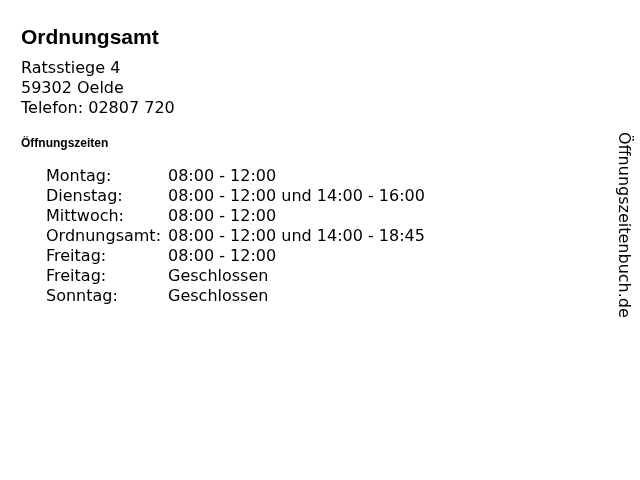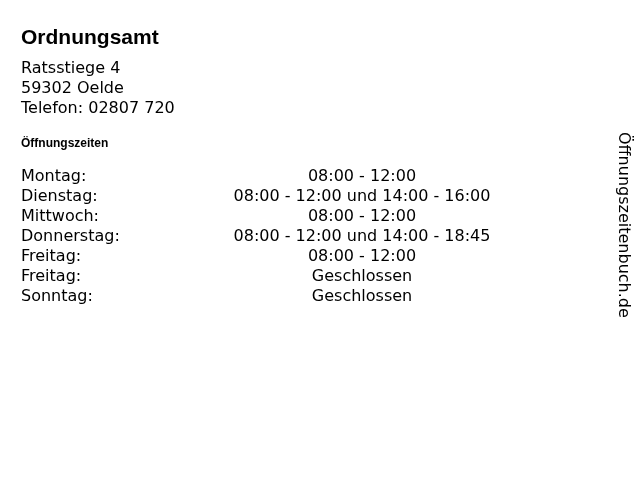--- a/index.html
+++ b/index.html
@@ -34,33 +34,33 @@
     margin-top: 13px;
     font-family: "Liberation Sans", sans-serif;
     font-weight: bold;
     font-size: 12px;
     line-height: 24px;
   }
   .hours-table {
     margin-top: 11px;
     font-size: 16px;
     line-height: 20px;
+    margin-left: 25px;
   }
   .hours-row {
     display: flex;
     flex-direction: row;
   }
   .day-cell {
     width: 122px;
     flex: 0 0 122px;
   }
   .time-cell {
     flex: 1 1 auto;
     white-space: nowrap;
-    text-align: center;
   }
   .watermark {
     position: absolute;
     top: 132px;
     right: 7px;
     writing-mode: vertical-rl;
     font-size: 16px;
     line-height: 18px;
     white-space: nowrap;
     color: #000000;
@@ -88,21 +88,21 @@
     </div>
     <div class="hours-row">
       <span class="day-cell">Dienstag:</span>
       <span class="time-cell">08:00 - 12:00 und 14:00 - 16:00</span>
     </div>
     <div class="hours-row">
       <span class="day-cell">Mittwoch:</span>
       <span class="time-cell">08:00 - 12:00</span>
     </div>
     <div class="hours-row">
-      <span class="day-cell">Donnerstag:</span>
+      <span class="day-cell">Ordnungsamt:</span>
       <span class="time-cell">08:00 - 12:00 und 14:00 - 18:45</span>
     </div>
     <div class="hours-row">
       <span class="day-cell">Freitag:</span>
       <span class="time-cell">08:00 - 12:00</span>
     </div>
     <div class="hours-row">
       <span class="day-cell">Freitag:</span>
       <span class="time-cell">Geschlossen</span>
     </div>

